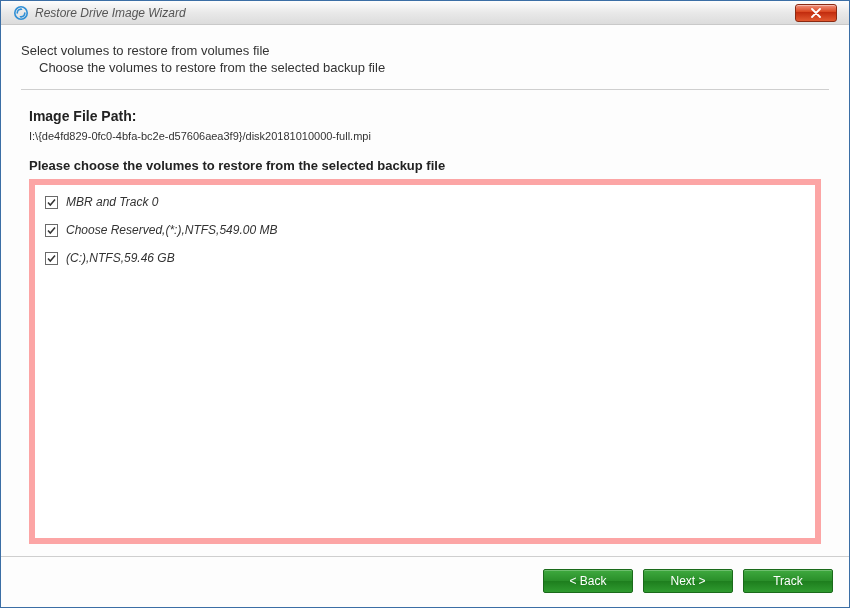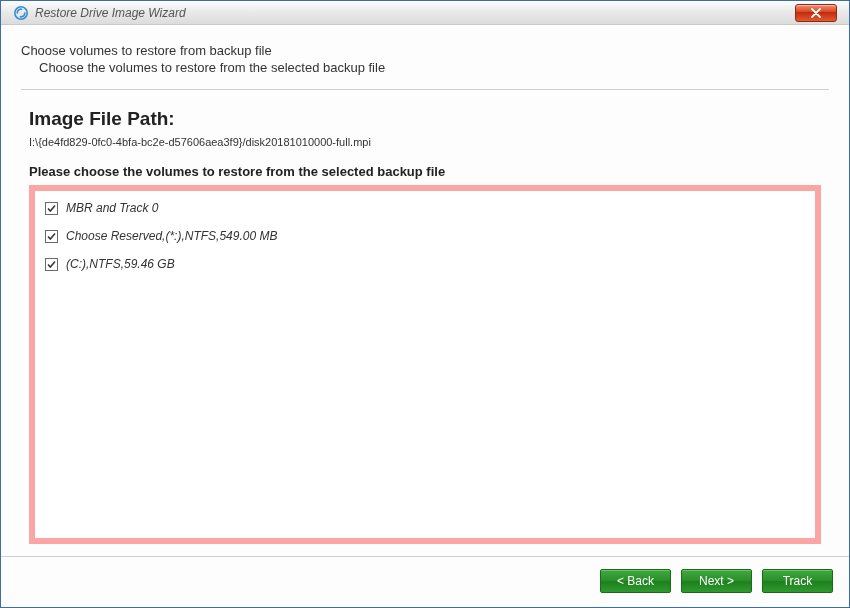--- a/index.html
+++ b/index.html
@@ -76,21 +76,21 @@
     font-size: 13px;
     color: #333;
     margin: 0 0 0 18px;
   }
   .hr {
     border: none;
     border-top: 1px solid #cfcfcf;
     margin: 8px 0 18px 0;
   }
   .section-label {
-    font-size: 19px;
+    font-size: 14px;
     font-weight: bold;
     color: #222;
     margin: 0 0 6px 8px;
   }
   .path-text {
     font-size: 11px;
     color: #333;
     margin: 0 0 16px 8px;
   }
   .choose-label {
@@ -133,21 +133,21 @@
   
   .footer {
     border-top: 1px solid #cfcfcf;
     padding: 12px 16px 14px 16px;
     display: flex;
     justify-content: flex-end;
     gap: 10px;
     background: #fdfdfd;
   }
   .btn {
-    width: 71px;
+    width: 90px;
     height: 24px;
     background: linear-gradient(to bottom, #3faa3f 0%, #2a8f2a 48%, #1e7f1e 52%, #2f9a2f 100%);
     border: 1px solid #1a6a1a;
     color: #fff;
     font-size: 12px;
     display: flex;
     align-items: center;
     justify-content: center;
     cursor: pointer;
     border-radius: 2px;
@@ -172,21 +172,21 @@
     <span class="title-text">Restore Drive Image Wizard</span>
     <div class="close-btn">
       <svg width="12" height="10" viewBox="0 0 12 10">
         <path d="M2 1 L10 9 M10 1 L2 9" stroke="#fff" stroke-width="1.8" stroke-linecap="round"></path>
       </svg>
     </div>
   </div>
 
   <div class="content">
     <div class="intro">
-      <p class="line1">Choose volumes to restore from backup file</p>
+      <p class="line1">Select volumes to restore from volumes file</p>
       <p class="line2">Choose the volumes to restore from the selected backup file</p>
     </div>
     <hr class="hr">
 
     <p class="section-label">Image File Path:</p>
     <p class="path-text">I:\{de4fd829-0fc0-4bfa-bc2e-d57606aea3f9}/disk20181010000-full.mpi</p>
 
     <p class="choose-label">Please choose the volumes to restore from the selected backup file</p>
 
     <div class="volumes-box">

